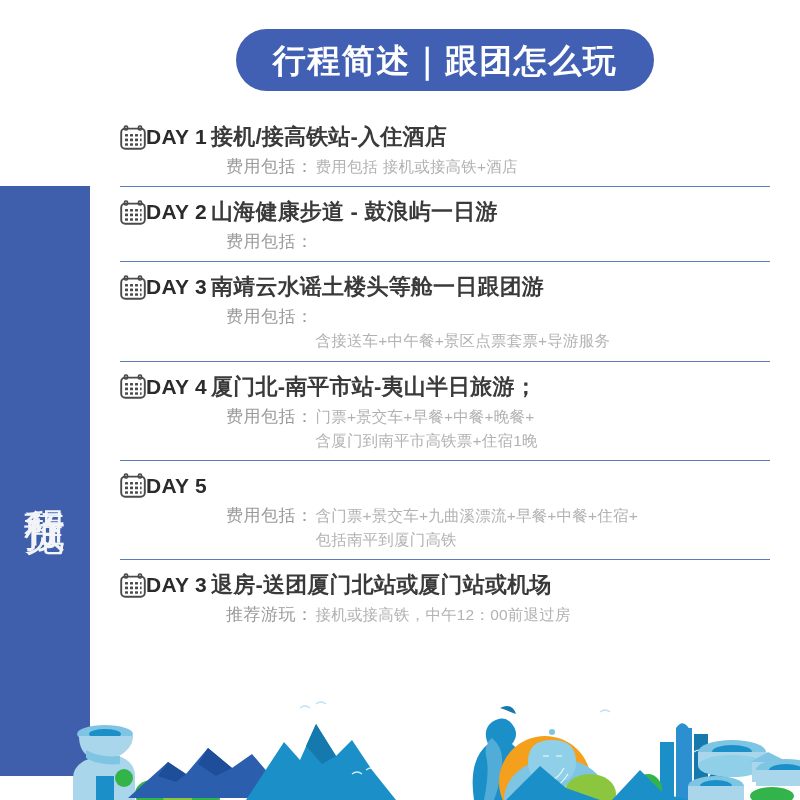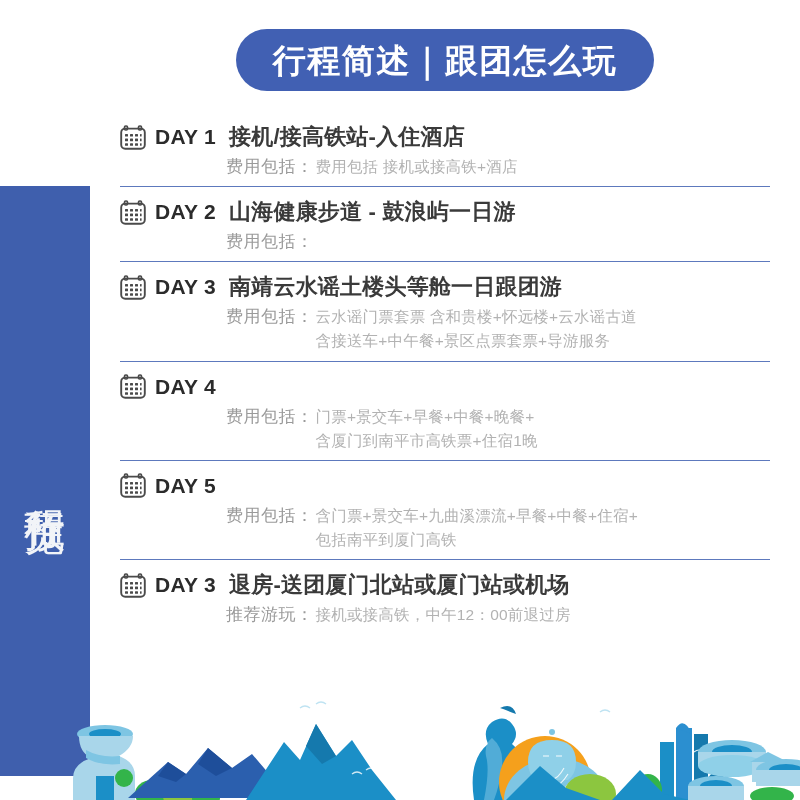--- a/index.html
+++ b/index.html
@@ -53,21 +53,21 @@
   .itinerary{
     position:absolute;left:120px;top:112px;width:650px;
   }
   .day-row{
     position:relative;
     padding:8px 0 7px 0;
     border-bottom:1.6px solid #5d79bd;
   }
   .day-row.last{border-bottom:none;}
   .day-head{
-    display:flex;align-items:center;gap:9px;
+    display:flex;align-items:center;
     height:34px;
   }
   .cal-icon{
     width:26px;height:25px;flex:0 0 26px;
     position:relative;
     display:block;
   }
   .day-label{
     font-size:21px;font-weight:bold;color:#2b2b2b;
     letter-spacing:.3px;white-space:nowrap;
@@ -209,21 +209,20 @@
                 <rect x="20" y="18.2" width="1.6" height="2.6" rx=".5"></rect>
             </g>
           </svg>
         </span>
         <span class="day-label">DAY 3</span>
         <span class="day-title">南靖云水谣土楼头等舱一日跟团游</span>
       </div>
       <div class="desc-block">
         <div class="desc-line">
           <span class="desc-label">费用包括：</span>
-          <span class="desc-text">云水谣门票套票 含和贵楼+怀远楼+云水谣古道</span>
         </div>
         <div class="desc-line cont">
           <span class="desc-label">费用包括：</span>
           <span class="desc-text">含接送车+中午餐+景区点票套票+导游服务</span>
         </div>
       </div>
     </div>
 
     <div class="day-row">
       <div class="day-head">
@@ -242,20 +241,21 @@
                 <rect x="15" y="13.6" width="3" height="2.6" rx=".5"></rect>
                 <rect x="20" y="13.6" width="1.6" height="2.6" rx=".5"></rect>
               <rect x="5" y="18.2" width="3" height="2.6" rx=".5"></rect>
                 <rect x="10" y="18.2" width="3" height="2.6" rx=".5"></rect>
                 <rect x="15" y="18.2" width="3" height="2.6" rx=".5"></rect>
                 <rect x="20" y="18.2" width="1.6" height="2.6" rx=".5"></rect>
             </g>
           </svg>
         </span>
         <span class="day-label">DAY 4</span>
+        <span class="day-title">厦门北-南平市站-夷山半日旅游；</span>
       </div>
       <div class="desc-block">
         <div class="desc-line">
           <span class="desc-label">费用包括：</span>
           <span class="desc-text">门票+景交车+早餐+中餐+晚餐+</span>
         </div>
         <div class="desc-line cont">
           <span class="desc-label">费用包括：</span>
           <span class="desc-text">含厦门到南平市高铁票+住宿1晚</span>
         </div>

